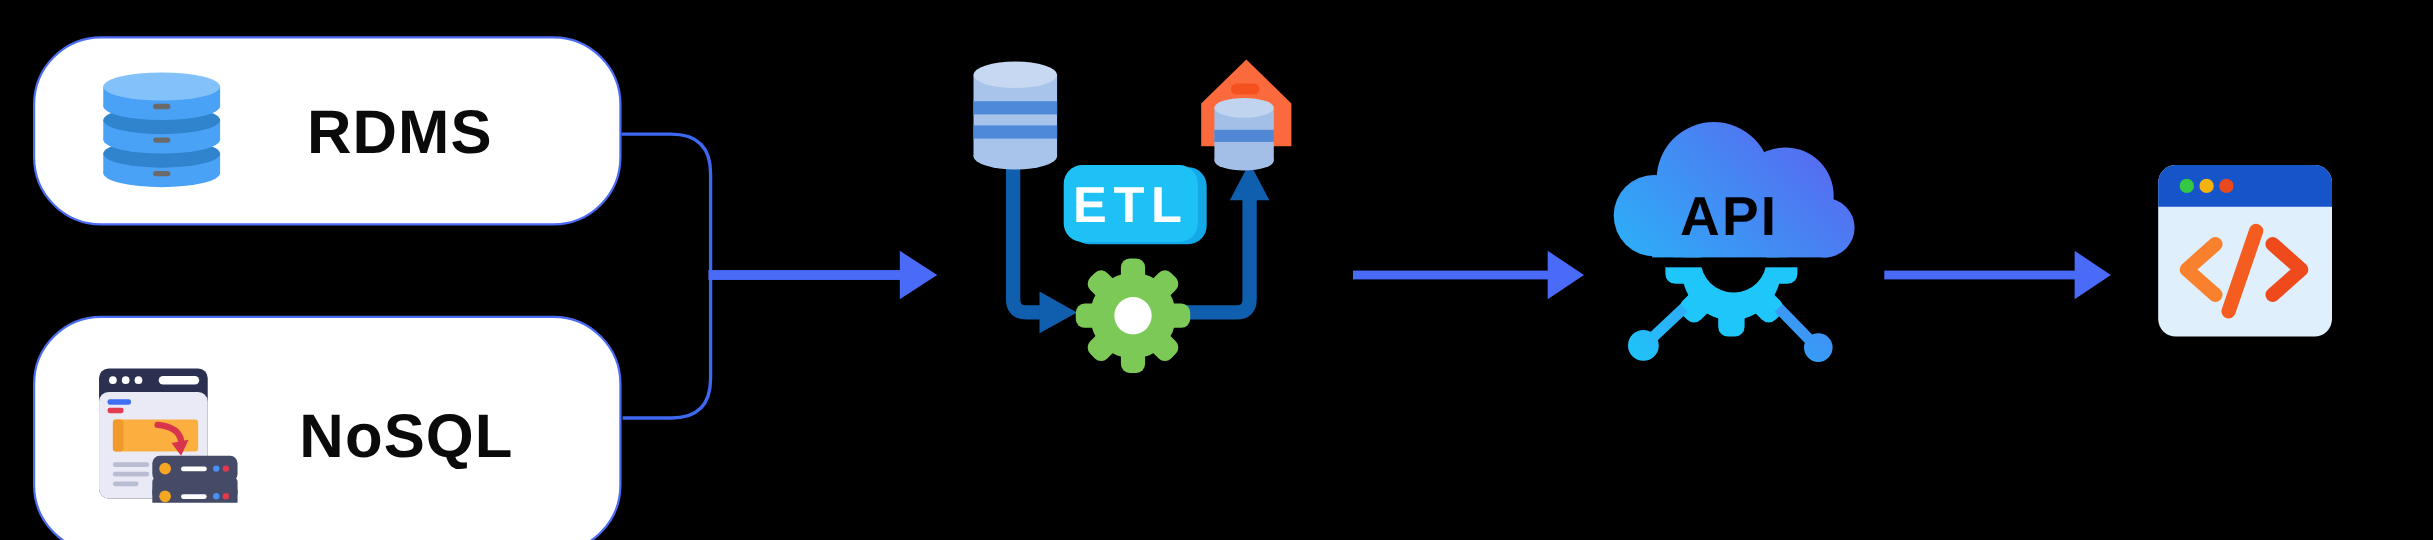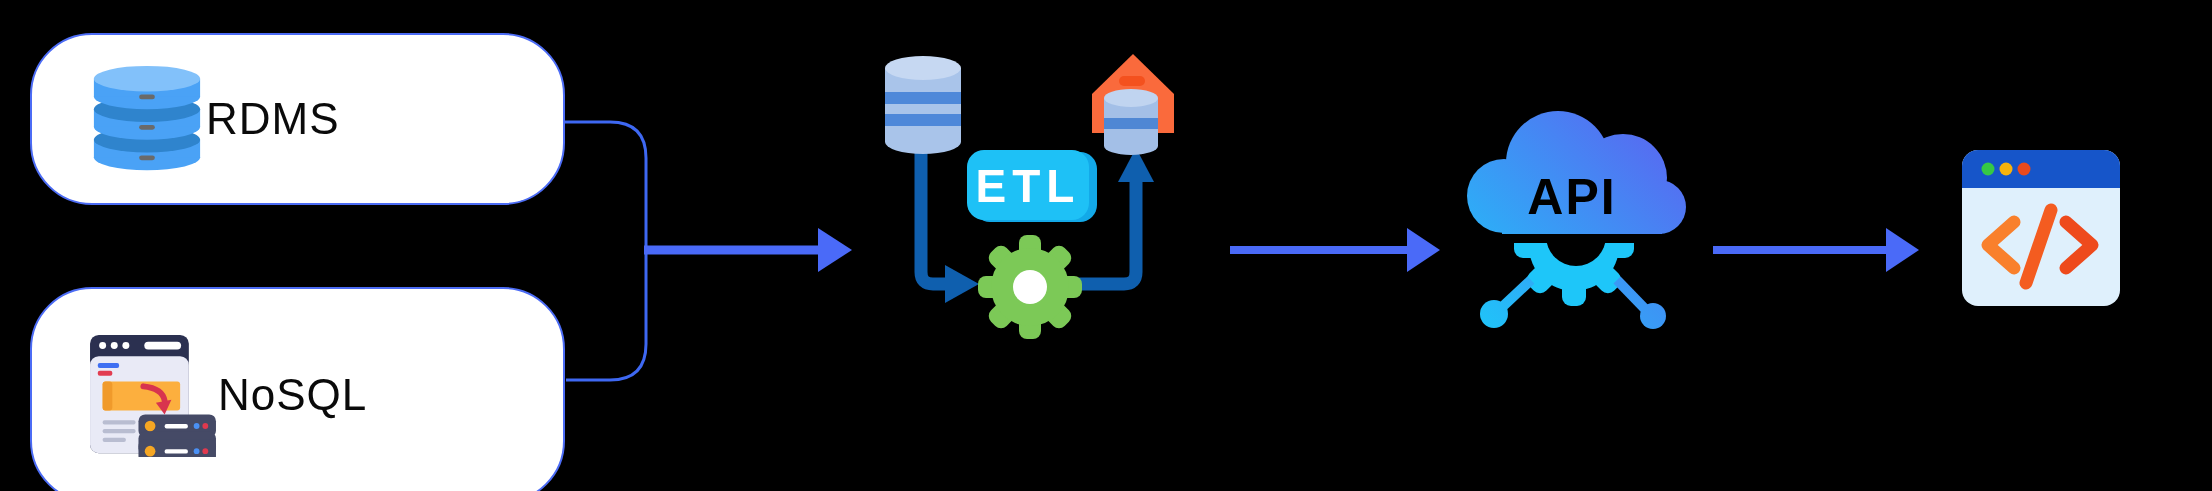--- a/index.html
+++ b/index.html
@@ -8,21 +8,21 @@
     font-family:"Liberation Sans",sans-serif;overflow:hidden;
   }
   .source-box{
     position:absolute;left:30px;width:535px;background:#ffffff;
     border:2px solid #4c6cf5;border-radius:62px;box-sizing:border-box;
     display:flex;align-items:center;padding:0 42px 0 56px;
   }
   .box-rdms{top:33px;height:172px;}
   .box-nosql{top:287px;height:216px;}
   .source-label{
-    flex:1;text-align:left;font-size:44px;font-weight:400;color:#0a0a0a;
+    flex:1;text-align:center;font-size:56px;font-weight:700;color:#0a0a0a;
     letter-spacing:1px;
   }
   .src-icon{flex:0 0 auto;}
   .diagram-svg{position:absolute;left:0;top:0;width:2212px;height:491px;}
   .svg-label{font-family:"Liberation Sans",sans-serif;}
 </style>
 </head>
 <body>
 
 <div class="canvas">

